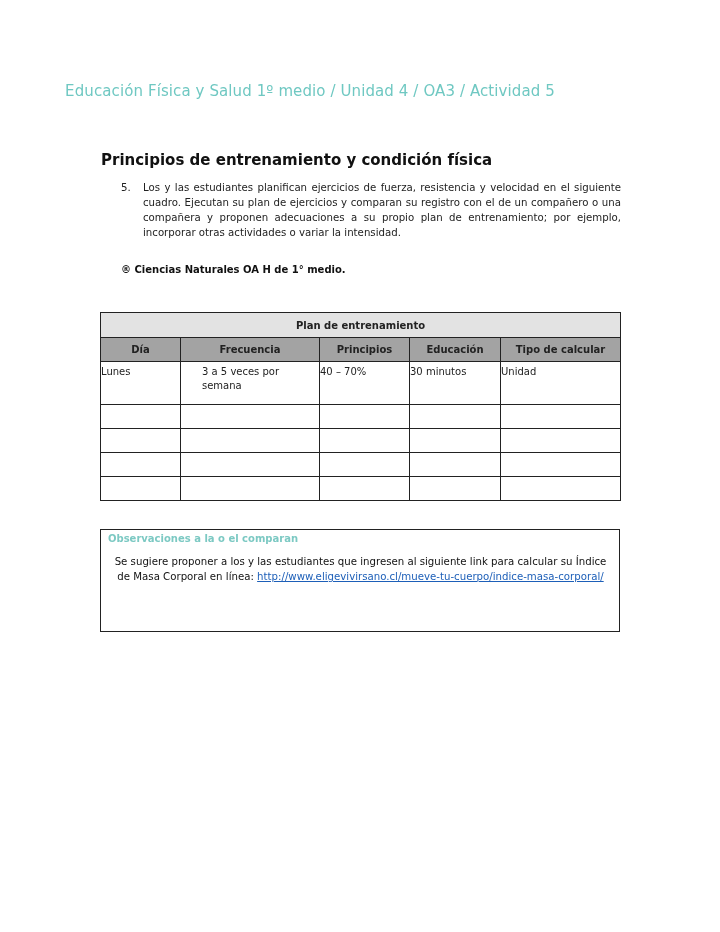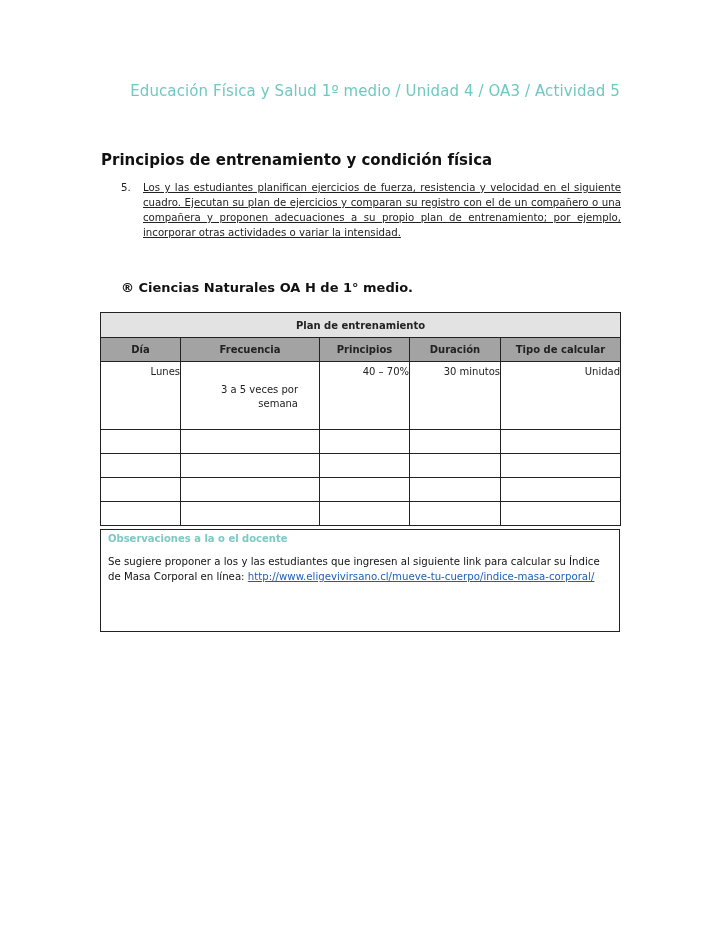--- a/index.html
+++ b/index.html
@@ -1,37 +1,37 @@
 <!DOCTYPE html>
 <html><head>
   <meta charset="utf-8">
   <style>
     html, body { margin: 0; padding: 0; background: #ffffff; }
     body { width: 720px; height: 932px; position: relative; overflow: hidden;
            font-family: "DejaVu Sans", sans-serif; color: #222; }
-    .page-title { position: absolute; left: 0; top: 82px; width: 620px; text-align: right;
+    .page-title { position: absolute; left: 0; top: 82px; width: 620px; text-align: center;
                   font-size: 15px; color: #6fc8c2; letter-spacing: 0.1px; }
     .section-heading { position: absolute; left: 101px; top: 151px; font-size: 15px;
                        font-weight: bold; color: #111; }
     .activity { position: absolute; left: 121px; top: 180px; width: 500px; font-size: 10.2px;
                 line-height: 15px; display: flex; }
     .activity .num { width: 22px; flex: 0 0 22px; }
-    .activity .text { flex: 1; text-align: justify; text-decoration: underline; }
-    .crossref { position: absolute; left: 121px; top: 280px; font-size: 13px; font-weight: bold; color: #111; }
+    .activity .text { flex: 1; text-align: justify; }
+    .crossref { position: absolute; left: 121px; top: 264px; font-size: 10px; font-weight: bold; color: #111; }
     table.plan { position: absolute; left: 100px; top: 312px; width: 520px; border-collapse: collapse;
                  font-size: 10px; table-layout: fixed; padding-left: 24px; }
     table.plan td, table.plan th { border: 1px solid #222; padding: 0; }
     table.plan th.title { background: #e3e3e3; height: 24px; font-weight: bold; vertical-align: middle; text-align: center; }
     table.plan tr.head th { background: #a3a3a3; height: 23px; font-weight: bold; text-align: center; vertical-align: middle; }
-    table.plan tr.data td { height: 39px; vertical-align: top; text-align: right; padding-top: 3px; line-height: 14px; }
+    table.plan tr.data td { height: 39px; vertical-align: top; text-align: left; padding-top: 3px; line-height: 14px; }
     table.plan tr.empty td { height: 23px; }
     .obs-box { position: absolute; left: 100px; top: 529px; width: 518px; height: 101px;
                border: 1px solid #222; }
     .obs-title { position: absolute; left: 7px; top: 3px; font-size: 10px; font-weight: bold; color: #7cc9c3; }
-    .obs-text { position: absolute; left: 7px; top: 24px; width: 505px; font-size: 10.2px; line-height: 15px; color: #111; }
+    .obs-text { position: absolute; left: 7px; top: 24px; width: 505px; font-size: 10.2px; line-height: 15px; color: #111; text-align: center; }
     .obs-text a { color: #1d5fb8; text-decoration: underline; }
   </style>
 </head>
 <body>
 
 <div class="page-title">Educación Física y Salud 1º medio / Unidad 4 / OA3 / Actividad 5</div>
 
 <div class="section-heading">Principios de entrenamiento y condición física</div>
 
 <div class="activity">
@@ -50,27 +50,27 @@
       <col style="width:120px">
   </colgroup>
   <tbody>
       <tr>
     <th class="title" colspan="5">Plan de entrenamiento</th>
   </tr>
   <tr class="head">
     <th>Día</th>
     <th>Frecuencia</th>
     <th>Principios</th>
-    <th>Duración</th>
+    <th>Educación</th>
     <th>Tipo de calcular</th>
   </tr>
   <tr class="data">
     <td>Lunes</td>
     <td>
-          <div style="width:96px;margin:18px auto;">3 a 5 veces por semana</div>
+          <div style="width:96px;margin:0 auto;">3 a 5 veces por semana</div>
         </td>
     <td>40 – 70%</td>
     <td>30 minutos</td>
     <td>Unidad</td>
   </tr>
   <tr class="empty">
     <td></td>
     <td></td>
     <td></td>
     <td></td>
@@ -94,15 +94,15 @@
     <td></td>
     <td></td>
     <td></td>
     <td></td>
     <td></td>
   </tr>
 </tbody>
   </table>
 
 <div class="obs-box">
-  <div class="obs-title">Observaciones a la o el docente</div>
+  <div class="obs-title">Observaciones a la o el comparan</div>
   <div class="obs-text"><span>Se sugiere proponer a los y las estudiantes que ingresen al siguiente link para calcular su Índice de Masa Corporal en línea: </span><a href="#">http://www.eligevivirsano.cl/mueve-tu-cuerpo/indice-masa-corporal/</a></div>
 </div>
 
 </body></html>

